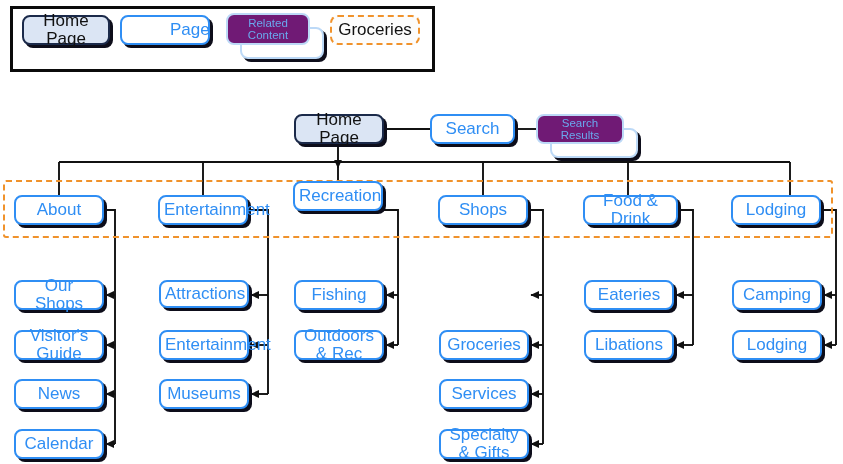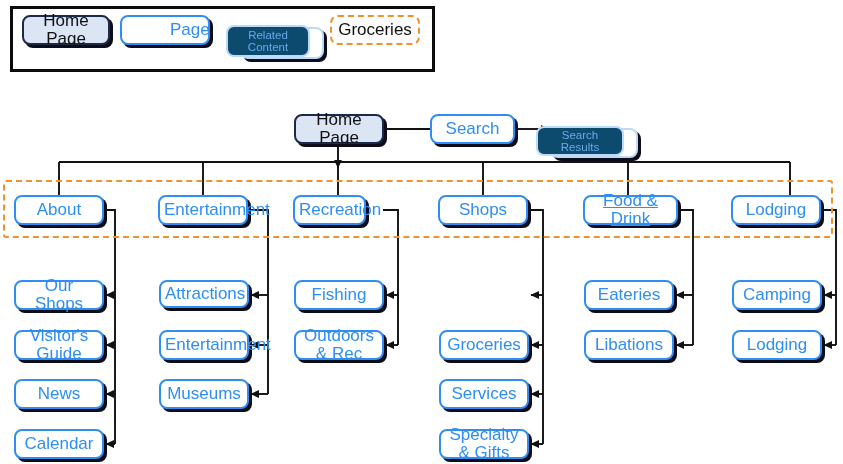--- a/index.html
+++ b/index.html
@@ -53,26 +53,26 @@
     position:absolute;left:14px;top:14px;
     width:100%;height:100%;box-sizing:border-box;
     border-radius:8px;background:#ffffff;
     border:2px solid #bcd9f7;
     box-shadow:3px 3px 0 0 #0d0d1a;
     z-index:1;
   }
   .stack .card-front{
     position:absolute;left:0;top:0;
     width:100%;height:100%;box-sizing:border-box;
-    border-radius:8px;background:#0c4a6e;
+    border-radius:8px;background:#701a75;
     border:2px solid #bcd9f7;
     color:#6aa9ee;
     display:flex;align-items:center;justify-content:center;
     text-align:center;line-height:1.08;font-size:11.5px;
-    z-index:2;padding:4px 4px;margin-top:12px;
+    z-index:2;padding:4px 4px;
   }
 
   
   .nav-region{
     position:absolute;left:3px;top:180px;width:830px;height:58px;
     border:2px dashed #f0922b;border-radius:3px;
     box-sizing:border-box;background:transparent;z-index:1;
   }
 </style>
 </head>
@@ -171,27 +171,27 @@
       <span class="lbl">Search Results</span>
     </div>
   </div>
 
   <div class="node" style="left:14px;top:195px;width:90px;height:30px;">
     <span class="lbl">About</span>
   </div>
   <div class="node" style="left:158px;top:195px;width:90px;height:30px;">
     <span class="lbl">Entertainment</span>
   </div>
-  <div class="node" style="left:293px;top:195px;width:73px;height:30px;text-align:center;">
+  <div class="node" style="left:293px;top:181px;width:90px;height:30px;text-align:center;">
     <span class="lbl">Recreation</span>
   </div>
   <div class="node" style="left:438px;top:195px;width:90px;height:30px;">
     <span class="lbl">Shops</span>
   </div>
-  <div class="node" style="left:583px;top:195px;width:95px;height:30px;text-decoration:underline;">
+  <div class="node" style="left:583px;top:195px;width:95px;height:30px;">
     <span class="lbl">Food &amp; Drink</span>
   </div>
   <div class="node" style="left:731px;top:195px;width:90px;height:30px;">
     <span class="lbl">Lodging</span>
   </div>
 
   <div class="node" style="left:14px;top:280px;width:90px;height:30px;">
     <span class="lbl">Our Shops</span>
   </div>
   <div class="node" style="left:14px;top:330px;width:90px;height:30px;">

